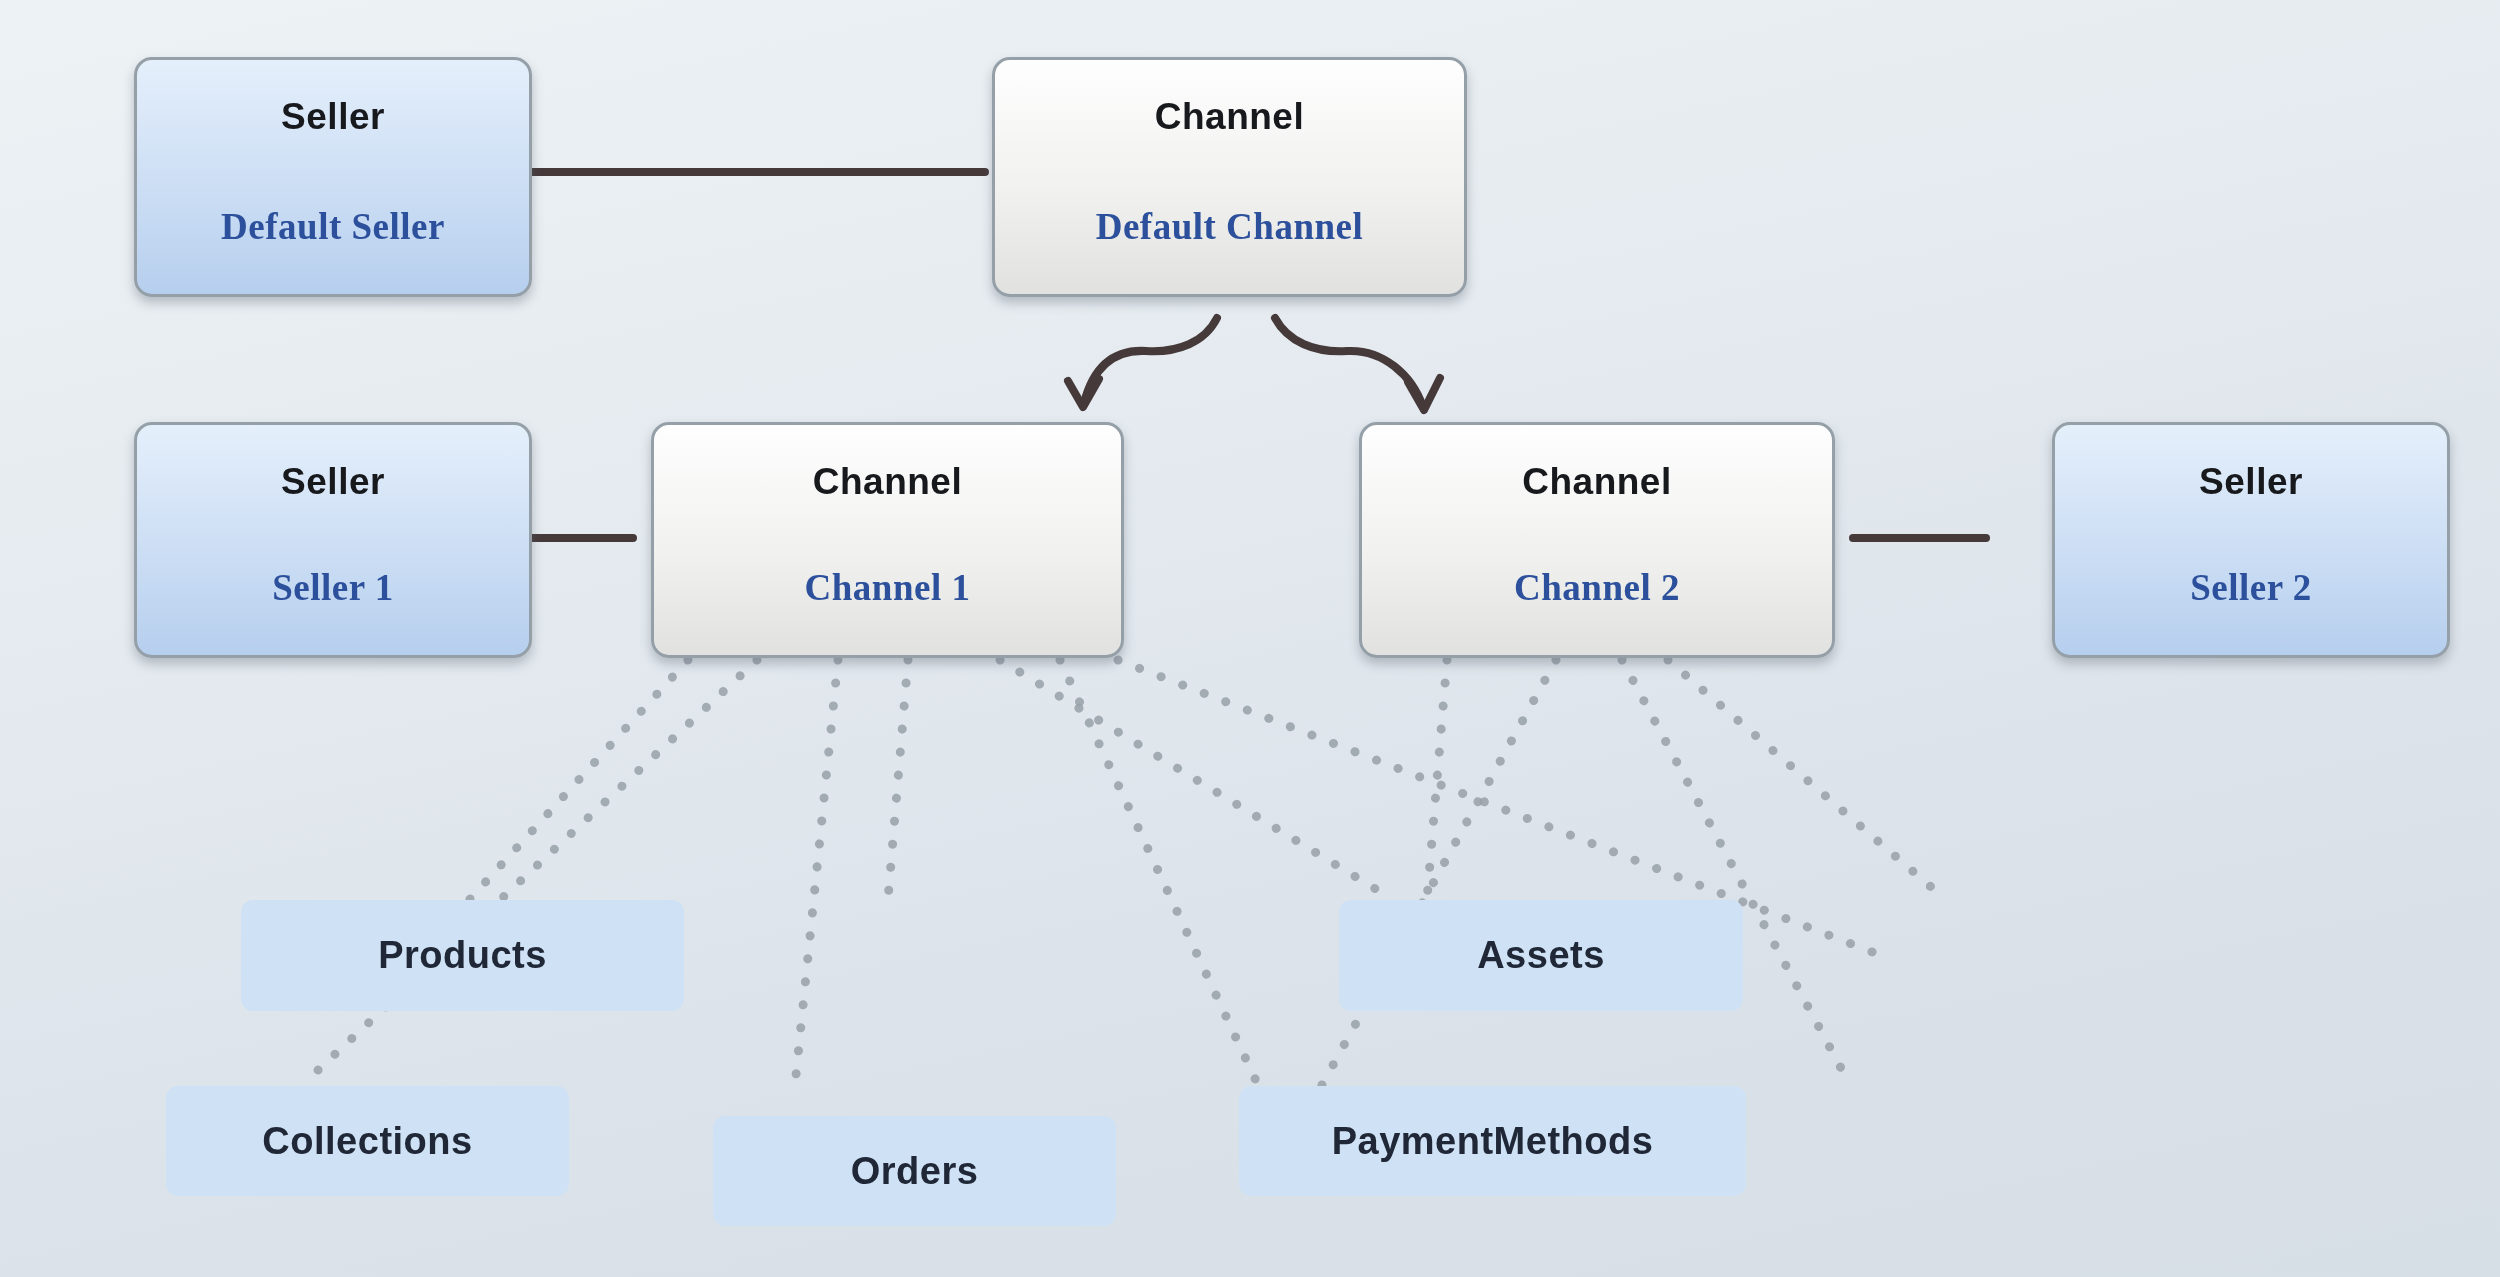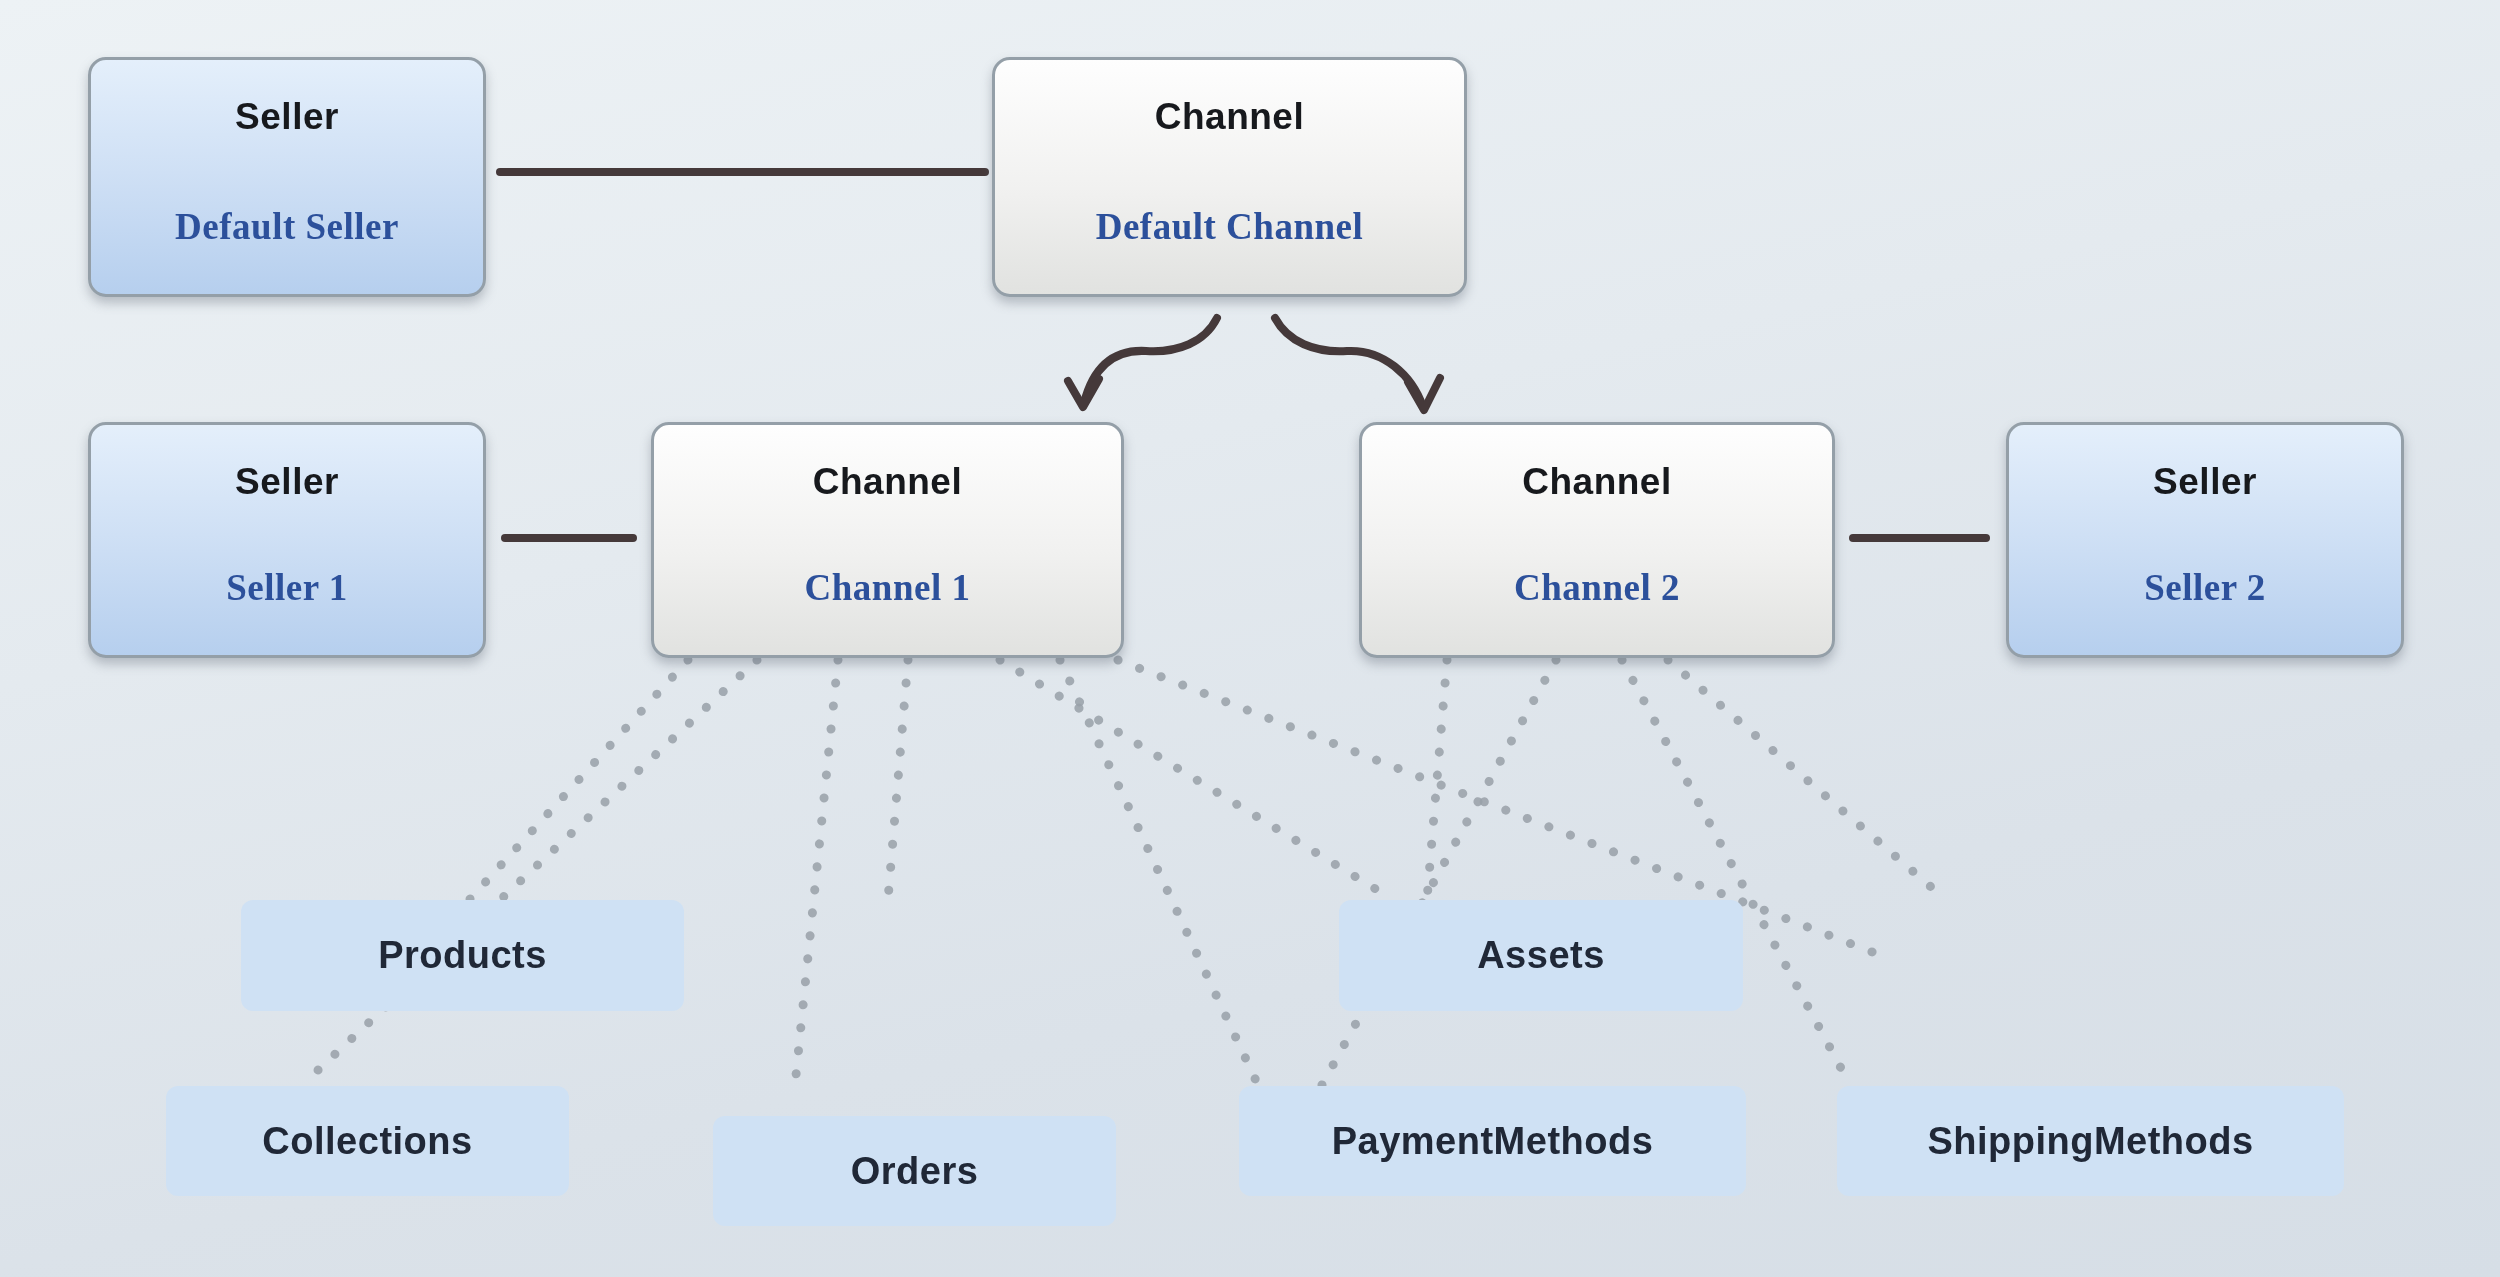--- a/index.html
+++ b/index.html
@@ -11,21 +11,21 @@
     background:linear-gradient(168deg,#edf2f5 0%,#e4eaef 38%,#dbe2e9 70%,#d6dee6 100%);
   }
   #links{position:absolute;left:0;top:0;z-index:1;}
   .node{
     position:absolute;z-index:2;
     border:3px solid #949fa8;border-radius:18px;
     box-shadow:0 6px 11px rgba(96,106,118,.38);
     display:flex;flex-direction:column;justify-content:space-between;
     padding:36px 10px 46px;box-sizing:border-box;text-align:center;
   }
-  .node.seller{background:linear-gradient(180deg,#e4effb 0%,#cfe0f5 48%,#b6cfee 100%);}
+  .node.seller{background:linear-gradient(180deg,#e4effb 0%,#cfe0f5 48%,#b6cfee 100%);margin-left:46px;}
   .node.channel{background:linear-gradient(180deg,#fefefe 0%,#f1f1f0 55%,#e1e2e0 100%);}
   .node .type{font-size:37px;font-weight:bold;color:#17191d;letter-spacing:.5px;}
   .node .name{font-size:37px;font-weight:bold;color:#2c509b;letter-spacing:.5px;font-family:Liberation Serif, serif;}
   .entity{
     position:absolute;z-index:2;
     background:#cfe1f4;border-radius:12px;
     display:flex;align-items:center;justify-content:center;
     font-size:38px;font-weight:bold;color:#202837;letter-spacing:.5px;
   }
   
@@ -104,15 +104,14 @@
   <div class="node seller" id="n-seller2">
     <div class="type">Seller</div>
     <div class="name">Seller 2</div>
   </div>
 
   <div class="entity" id="e-products">Products</div>
   <div class="entity" id="e-facets">Assets</div>
   <div class="entity" id="e-collections">Collections</div>
   <div class="entity" id="e-orders">Orders</div>
   <div class="entity" id="e-paymentmethods">PaymentMethods</div>
-  <div class="entity" id="e-shippingmethods">ShippingMethods</div>
 
 </div>
 
 </body></html>

